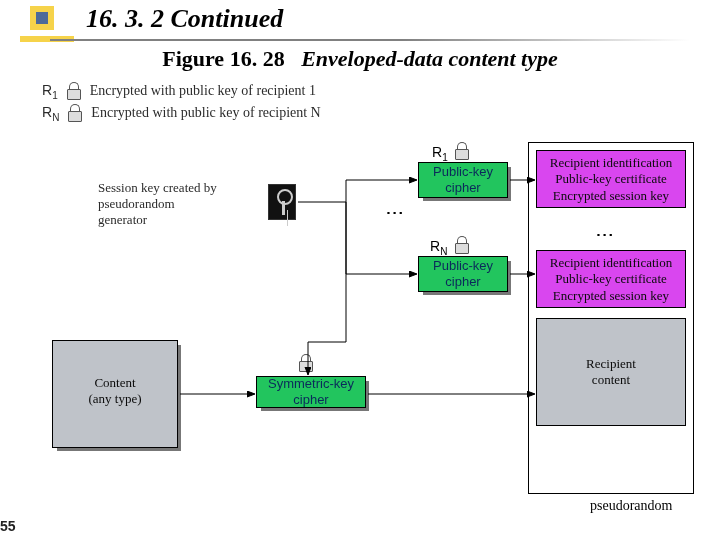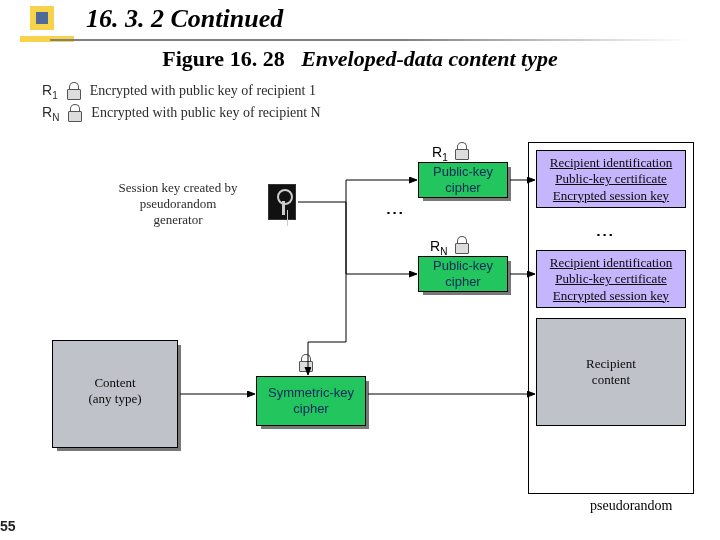--- a/index.html
+++ b/index.html
@@ -103,21 +103,21 @@
     box-shadow: 4px 8px 0 -1px #ccc, 4px 12px 0 -1px #ccc;
   }
   
   .box {
     position: absolute; border: 1px solid #000; text-align: center;
     font-size: 13px; color: #0b0b0b; display: flex; align-items: center; justify-content: center;
     padding: 2px 4px; line-height: 1.25;
   }
   .yellow { background: #22c55e; color: #0b2a5b; font-family: Arial, sans-serif; }
   .grey   { background: #bfc3c9; }
-  .white  { background: #c4b5fd; text-decoration: underline; }
+  .white  { background: #d946ef; }
   .shadow::after {
     content:""; position: absolute; left: 4px; right: -4px; top: 4px; bottom: -4px;
     background: #777; z-index: -1;
   }
   .envelope-box {
     position: absolute; border: 1.5px solid #000; background: transparent;
   }
   
   .vdots { position: absolute; font-size: 18px; letter-spacing: 0; writing-mode: vertical-rl; }
   .rn-label { position: absolute; font-family: Arial, sans-serif; font-size: 14px; }
@@ -157,21 +157,21 @@
   </div>
   <div class="leg" style="left:4px; top:22px;">
     <span class="rtag"><span>R</span><sub>N</sub></span>
     <span class="lock">
         <span class="shackle"></span>
         <span class="body"></span>
       </span>
     <span>Encrypted with public key of recipient N</span>
   </div>
 
-  <div class="leg" style="left:60px; top:98px; display:block; text-align:center; width:160px; font-size:13px;">
+  <div class="leg" style="left:60px; top:98px; display:block; text-align:left; width:160px; font-size:13px;">
     <div>Session key created by</div>
     <div>pseudorandom</div>
     <div>generator</div>
   </div>
   <span class="key" style="position:absolute; left:230px; top:102px;"></span>
 
   <div class="rn-label" style="left:394px; top:62px;"><span>R</span><sub>1</sub></div>
   <span class="lock" style="position:absolute; left:416px; top:60px;">
       <span class="shackle"></span>
       <span class="body"></span>
@@ -205,21 +205,21 @@
 
   <div class="box grey shadow" style="left:14px; top:258px; width:126px; height:108px; display:block; padding-top:34px;">
     <div>Content</div>
     <div>(any type)</div>
   </div>
 
   <span class="lock" style="position:absolute; left:260px; top:272px;">
       <span class="shackle"></span>
       <span class="body"></span>
     </span>
-  <div class="box yellow shadow" style="left:218px; top:294px; width:110px; height:50px; white-space:pre-line;">Symmetric-key
+  <div class="box yellow shadow" style="left:218px; top:294px; width:110px; height:32px; white-space:pre-line;">Symmetric-key
 cipher</div>
 
   <div class="box grey" style="left:498px; top:236px; width:150px; height:108px; white-space:pre-line;">Recipient
 content</div>
 
   <div class="envelope-box" style="left:490px; top:60px; width:166px; height:352px;"></div>
   <div class="caption-env" style="left:552px; top:416px;">pseudorandom</div>
 
   <svg class="wires">
     <defs>

